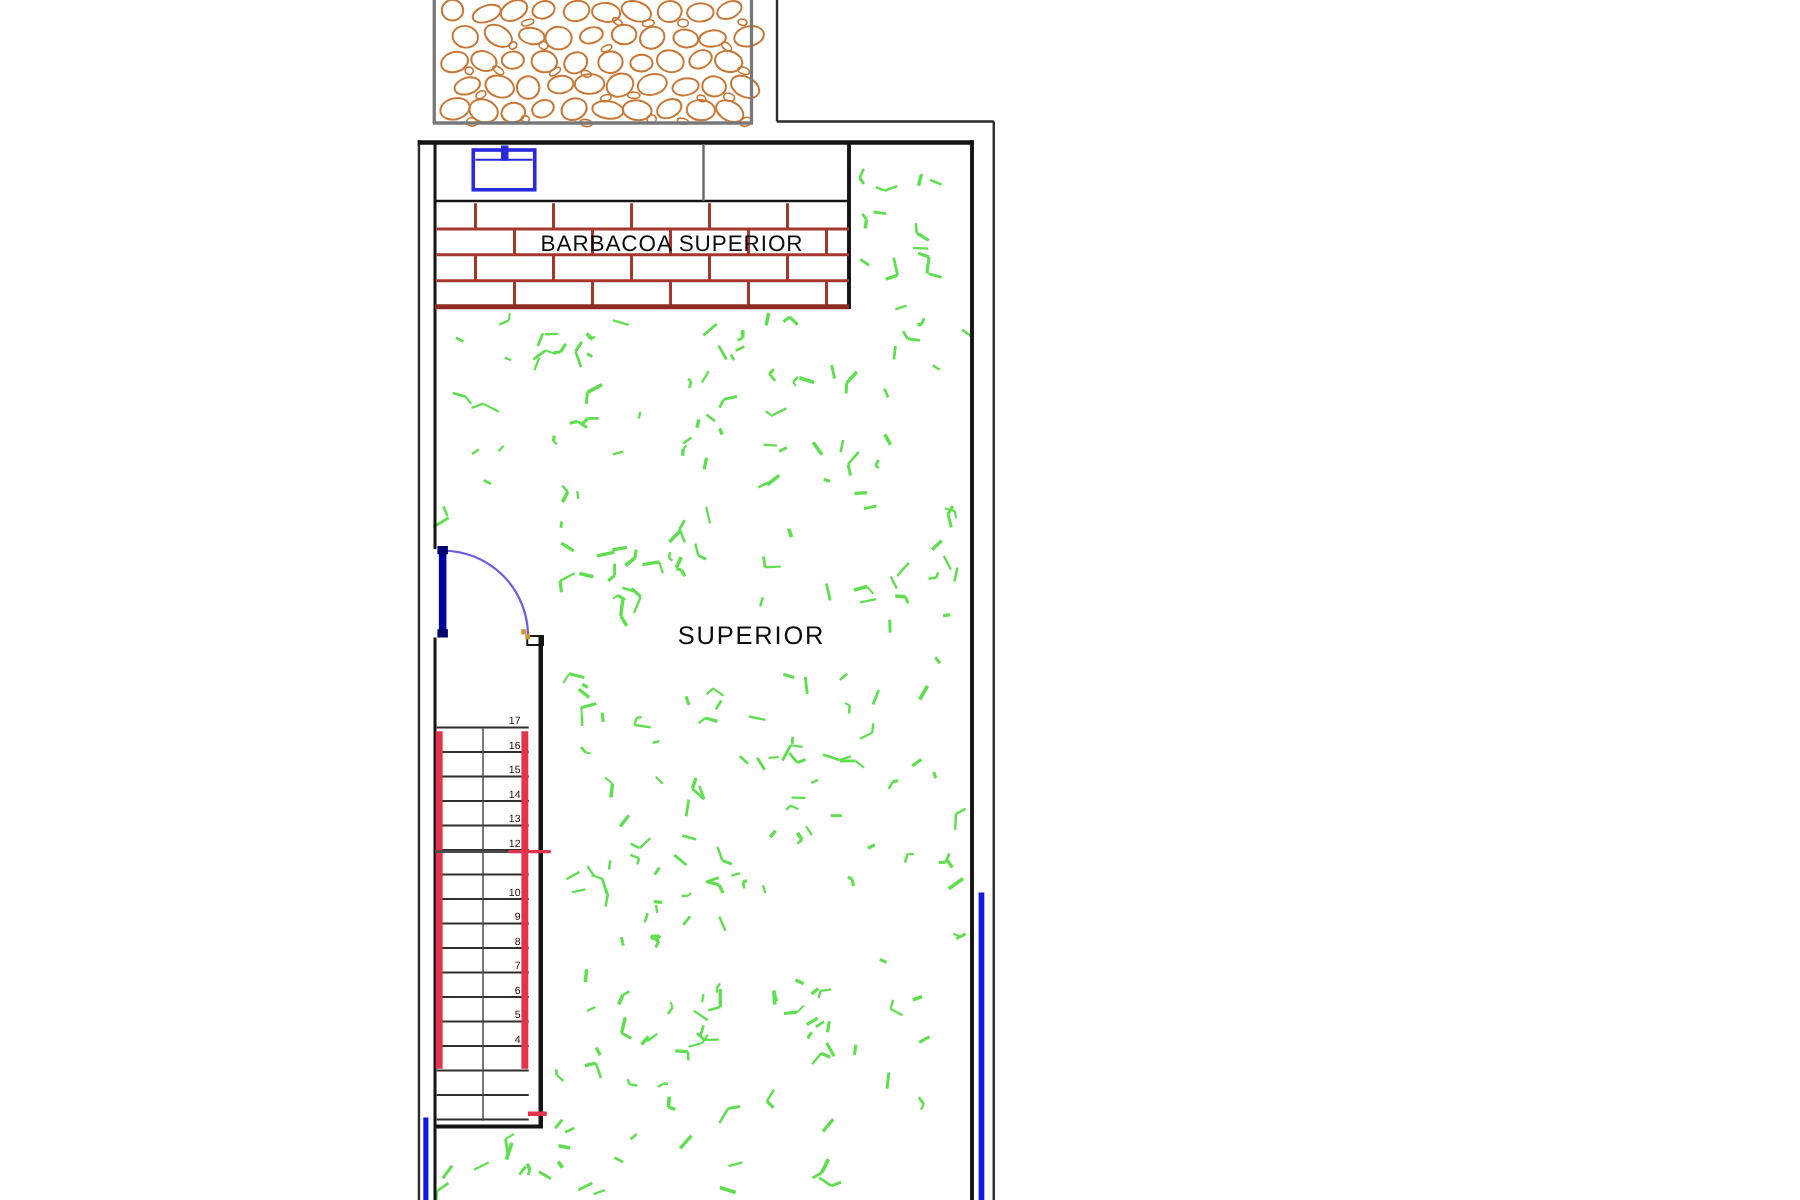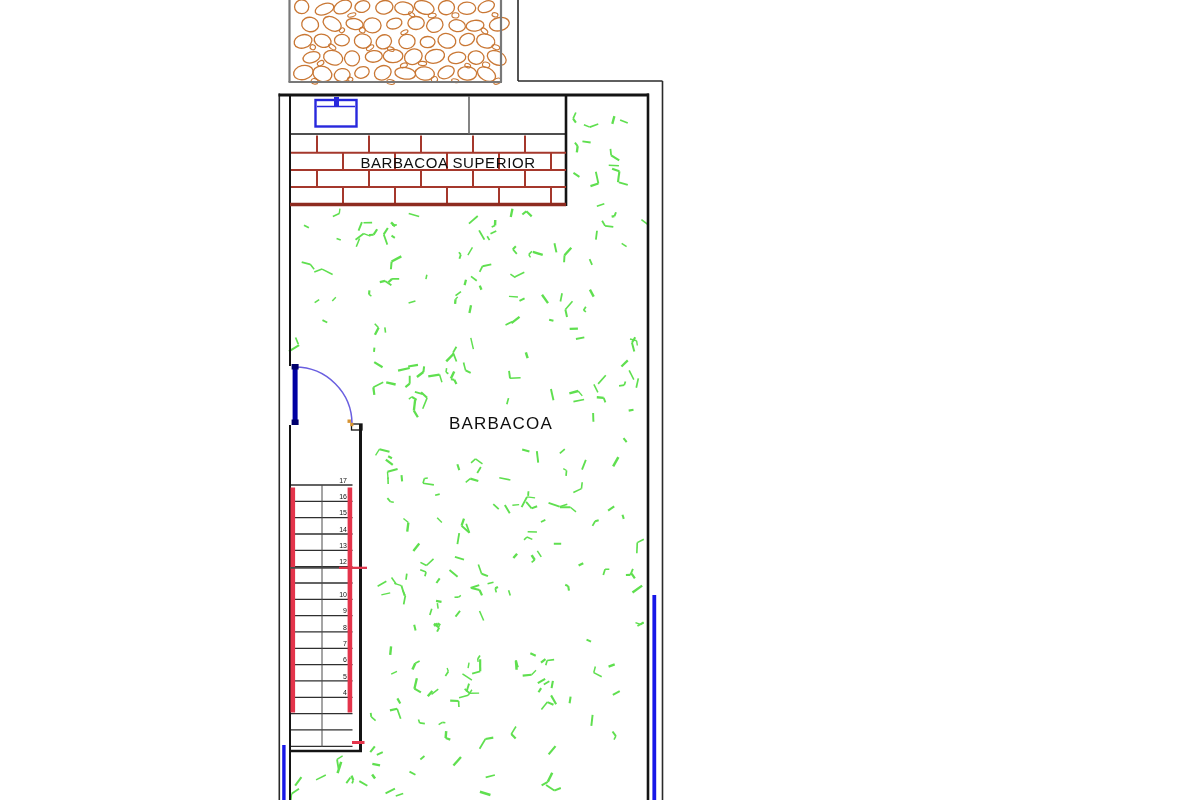--- a/index.html
+++ b/index.html
@@ -573,14 +573,14 @@
         <rect x="350.2" y="422.8" width="3.2" height="3.4" fill="#d79433"></rect>
       </g>
     <g id="g-blue">
         <line x1="654.3" y1="595" x2="654.3" y2="800" stroke="#1717e8" stroke-width="3.8"></line>
         <line x1="283.9" y1="745" x2="283.9" y2="800" stroke="#1717e8" stroke-width="3.4"></line>
       </g>
   </svg>
 
   <div class="plan-label" id="barbacoa-label">BARBACOA SUPERIOR</div>
 
-  <div class="plan-label" id="solarium-label">BARBACOA</div>
+  <div class="plan-label" id="solarium-label">SUPERIOR</div>
 </div>
 
 </body></html>

